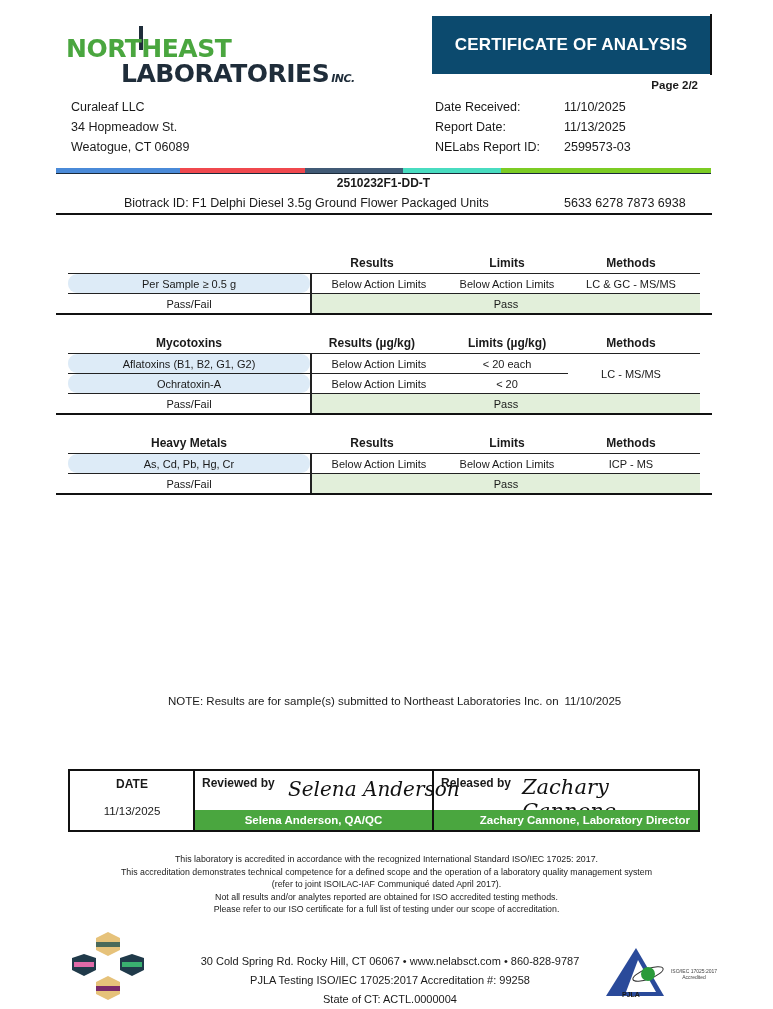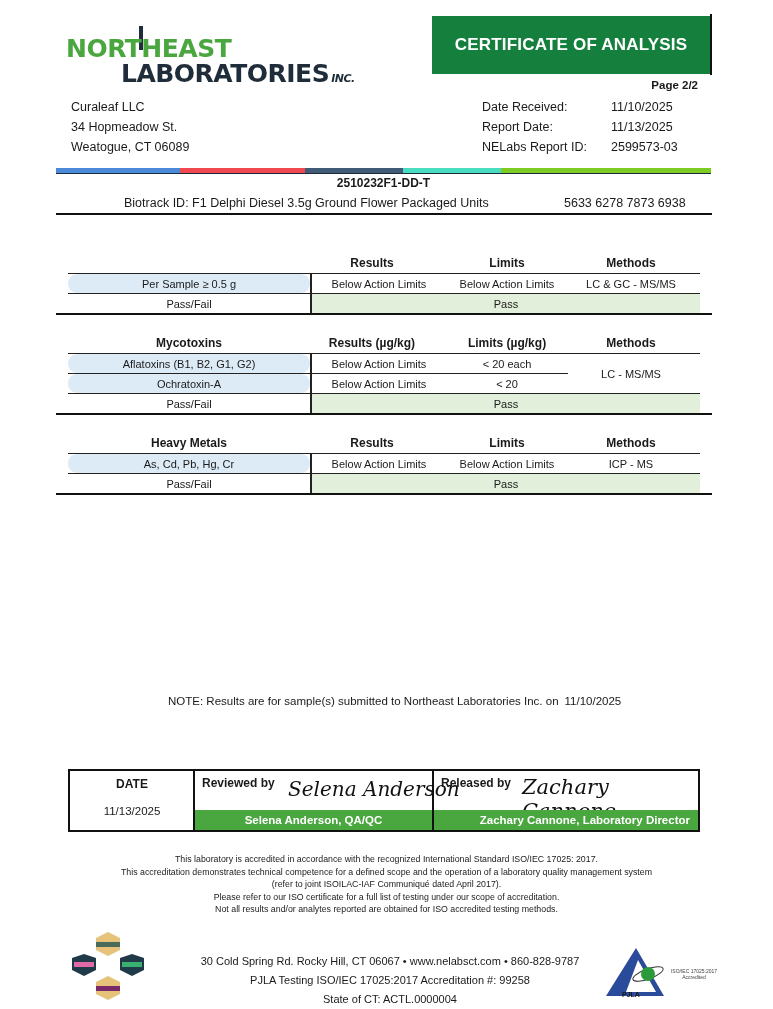--- a/index.html
+++ b/index.html
@@ -7,30 +7,30 @@
   .abs { position: absolute; }
 
   
   .logo { left: 66px; top: 26px; width: 300px; height: 64px; }
   .logo .l1 { position: absolute; left: 0; top: 8px; font-family: "DejaVu Sans", sans-serif; font-weight: bold; font-size: 25px; color: #4aa63f; letter-spacing: -0.5px; }
   .logo .l2 { position: absolute; left: 55px; top: 33px; font-family: "DejaVu Sans", sans-serif; font-weight: bold; font-size: 25px; color: #1f2d3a; letter-spacing: -0.5px; }
   .logo .inc { font-size: 11px; margin-left: 2px; font-style: italic; }
   .logo .flask { position: absolute; left: 73px; top: 0px; width: 4px; height: 24px; background: #1f2d3a; }
 
   
-  .banner { left: 432px; top: 16px; width: 278px; height: 58px; background: #15803d; color: #fff; font-weight: bold; font-size: 17px; display: flex; align-items: center; justify-content: center; letter-spacing: 0.2px; }
+  .banner { left: 432px; top: 16px; width: 278px; height: 58px; background: #0c4a6e; color: #fff; font-weight: bold; font-size: 17px; display: flex; align-items: center; justify-content: center; letter-spacing: 0.2px; }
   .banner-edge { left: 710px; top: 14px; width: 2px; height: 61px; background: #111; }
   .page-num { left: 630px; top: 79px; width: 68px; text-align: right; font-size: 11.5px; font-weight: bold; }
 
   
   .client { left: 71px; top: 97px; font-size: 12.5px; line-height: 20px; }
   
   .meta { left: 435px; top: 97px; font-size: 12.5px; line-height: 20px; }
   .meta .row { display: flex; }
-  .meta .k { width: 129px; margin-left: 47px; }
+  .meta .k { width: 129px; }
 
   
   .band { left: 56px; top: 168px; width: 655px; height: 6px; display: flex; border-bottom: 1.5px solid #1a2a3a; }
   .band div { height: 100%; }
 
   .sample-id { left: 56px; top: 176px; width: 655px; text-align: center; font-size: 12px; font-weight: bold; }
   .biotrack { left: 56px; top: 196px; width: 655px; font-size: 12.5px; }
   .biotrack .lbl { position: absolute; left: 68px; }
   .biotrack .num { position: absolute; left: 508px; }
   .rule-thick { left: 56px; width: 656px; height: 2px; background: #111; }
@@ -182,22 +182,22 @@
 
   <div class="sig-lbl" style="left:371px">Released by</div>
   <div class="sig-script" style="left:452px; top:4px; font-size:21px">Zachary Cannone</div>
   <div class="sig-bar" style="left:364px; width:264px; justify-content:flex-end; padding-right:8px">Zachary Cannone, Laboratory Director</div>
 </div>
 
 <div class="abs accred">
   <div>This laboratory is accredited in accordance with the recognized International Standard ISO/IEC 17025: 2017.</div>
   <div>This accreditation demonstrates technical competence for a defined scope and the operation of a laboratory quality management system</div>
   <div>(refer to joint ISOILAC-IAF Communiqué dated April 2017).</div>
+  <div>Not all results and/or analytes reported are obtained for ISO accredited testing methods.</div>
   <div>Please refer to our ISO certificate for a full list of testing under our scope of accreditation.</div>
-  <div>Not all results and/or analytes reported are obtained for ISO accredited testing methods.</div>
 </div>
 
 <div class="abs badges">
   <svg width="72" height="72" viewBox="0 0 72 72">
     <g>
       <polygon points="36,2 48,8 48,20 36,26 24,20 24,8" fill="#e6c27a"></polygon>
       <rect x="24" y="12" width="24" height="5" fill="#4a6a5a"></rect>
     </g>
     <g>
       <polygon points="12,24 24,28 24,40 12,46 0,40 0,28" fill="#203a4a"></polygon>

